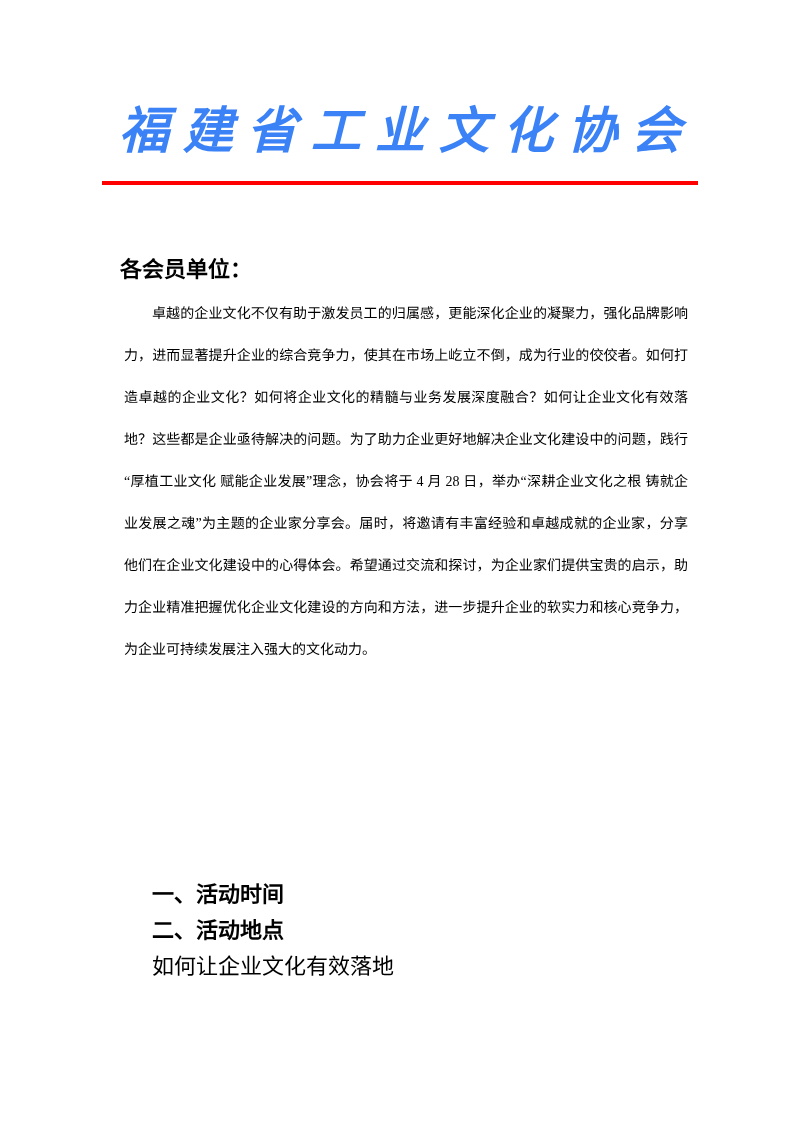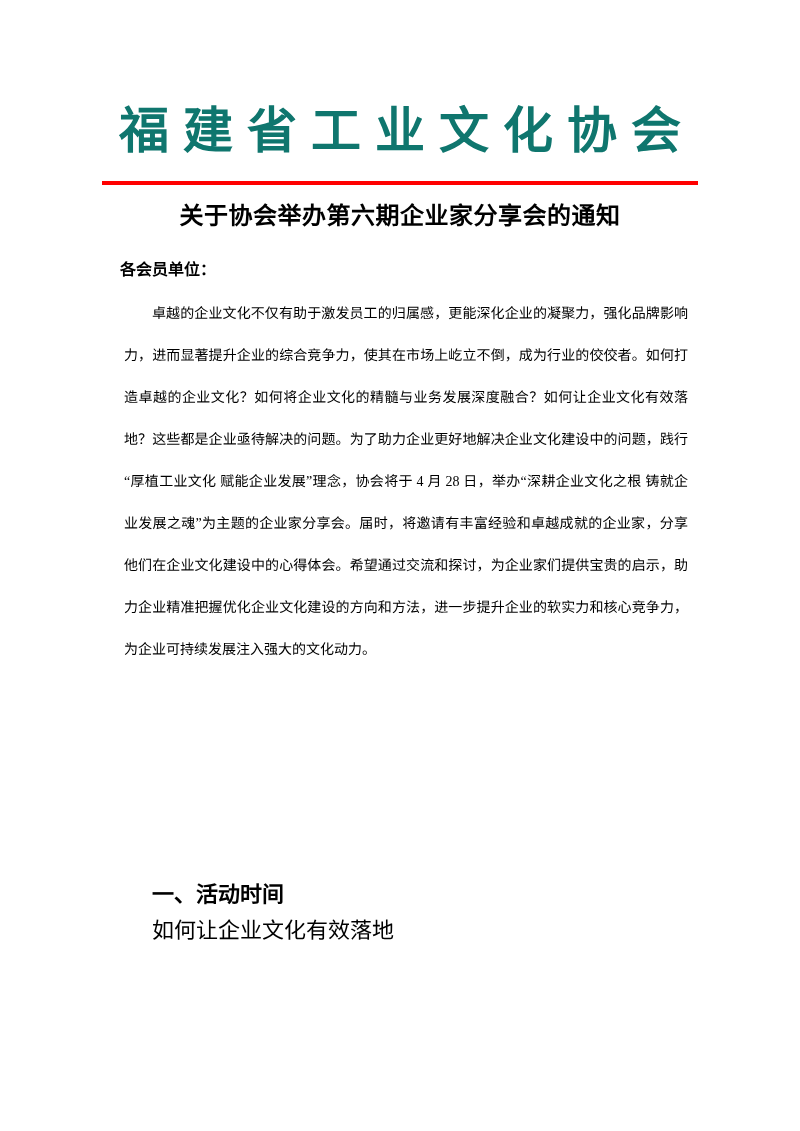--- a/index.html
+++ b/index.html
@@ -18,27 +18,28 @@
     color: #000000;
     overflow: hidden;
   }
   
   .org-name {
     position: absolute;
     top: 102px;
     left: 0;
     width: 100%;
     text-align: center;
-    color: #0f766e;
+    color: #3b82f6;
     font-size: 50px;
     font-weight: bold;
     letter-spacing: 14px;
     text-indent: 14px; 
     line-height: 58px;
     white-space: nowrap;
+    font-style: italic;
   }
   .red-rule {
     position: absolute;
     top: 181px;
     left: 102px;
     width: 596px;
     height: 4px;
     background: #ff0000;
   }
   
@@ -52,21 +53,21 @@
     font-size: 24px;
     font-weight: bold;
     letter-spacing: 0.5px;
     line-height: 34px;
   }
   
   .salutation {
     position: absolute;
     top: 256px;
     left: 120px;
-    font-size: 16px;
+    font-size: 22px;
     font-weight: bold;
     line-height: 28px;
   }
   
   .body-par {
     position: absolute;
     top: 289px;
     left: 120px;
     width: 564px;
     margin: 4px;
@@ -96,24 +97,24 @@
 </style>
 </head>
 <body>
 
 <div class="page">
 
   <div class="org-name">福建省工业文化协会</div>
 
   <div class="red-rule"></div>
 
-  <h1 class="title">关于协会举办第六期企业家分享会的通知</h1>
 
   <div class="salutation">各会员单位：</div>
 
   <p class="body-par">卓越的企业文化不仅有助于激发员工的归属感，更能深化企业的凝聚力，强化品牌影响力，进而显著提升企业的综合竞争力，使其在市场上屹立不倒，成为行业的佼佼者。如何打造卓越的企业文化？如何将企业文化的精髓与业务发展深度融合？如何让企业文化有效落地？这些都是企业亟待解决的问题。为了助力企业更好地解决企业文化建设中的问题，践行“厚植工业文化 赋能企业发展”理念，协会将于 4 月 28 日，举办“深耕企业文化之根 铸就企业发展之魂”为主题的企业家分享会。届时，将邀请有丰富经验和卓越成就的企业家，分享他们在企业文化建设中的心得体会。希望通过交流和探讨，为企业家们提供宝贵的启示，助力企业精准把握优化企业文化建设的方向和方法，进一步提升企业的软实力和核心竞争力，为企业可持续发展注入强大的文化动力。</p>
 
   <div class="sections">
     <div class="section-heading">一、活动时间</div>
+    <div class="section-heading">二、活动地点</div>
     <div class="section-content">如何让企业文化有效落地</div>
   </div>
 
 </div>
 
 </body></html>

